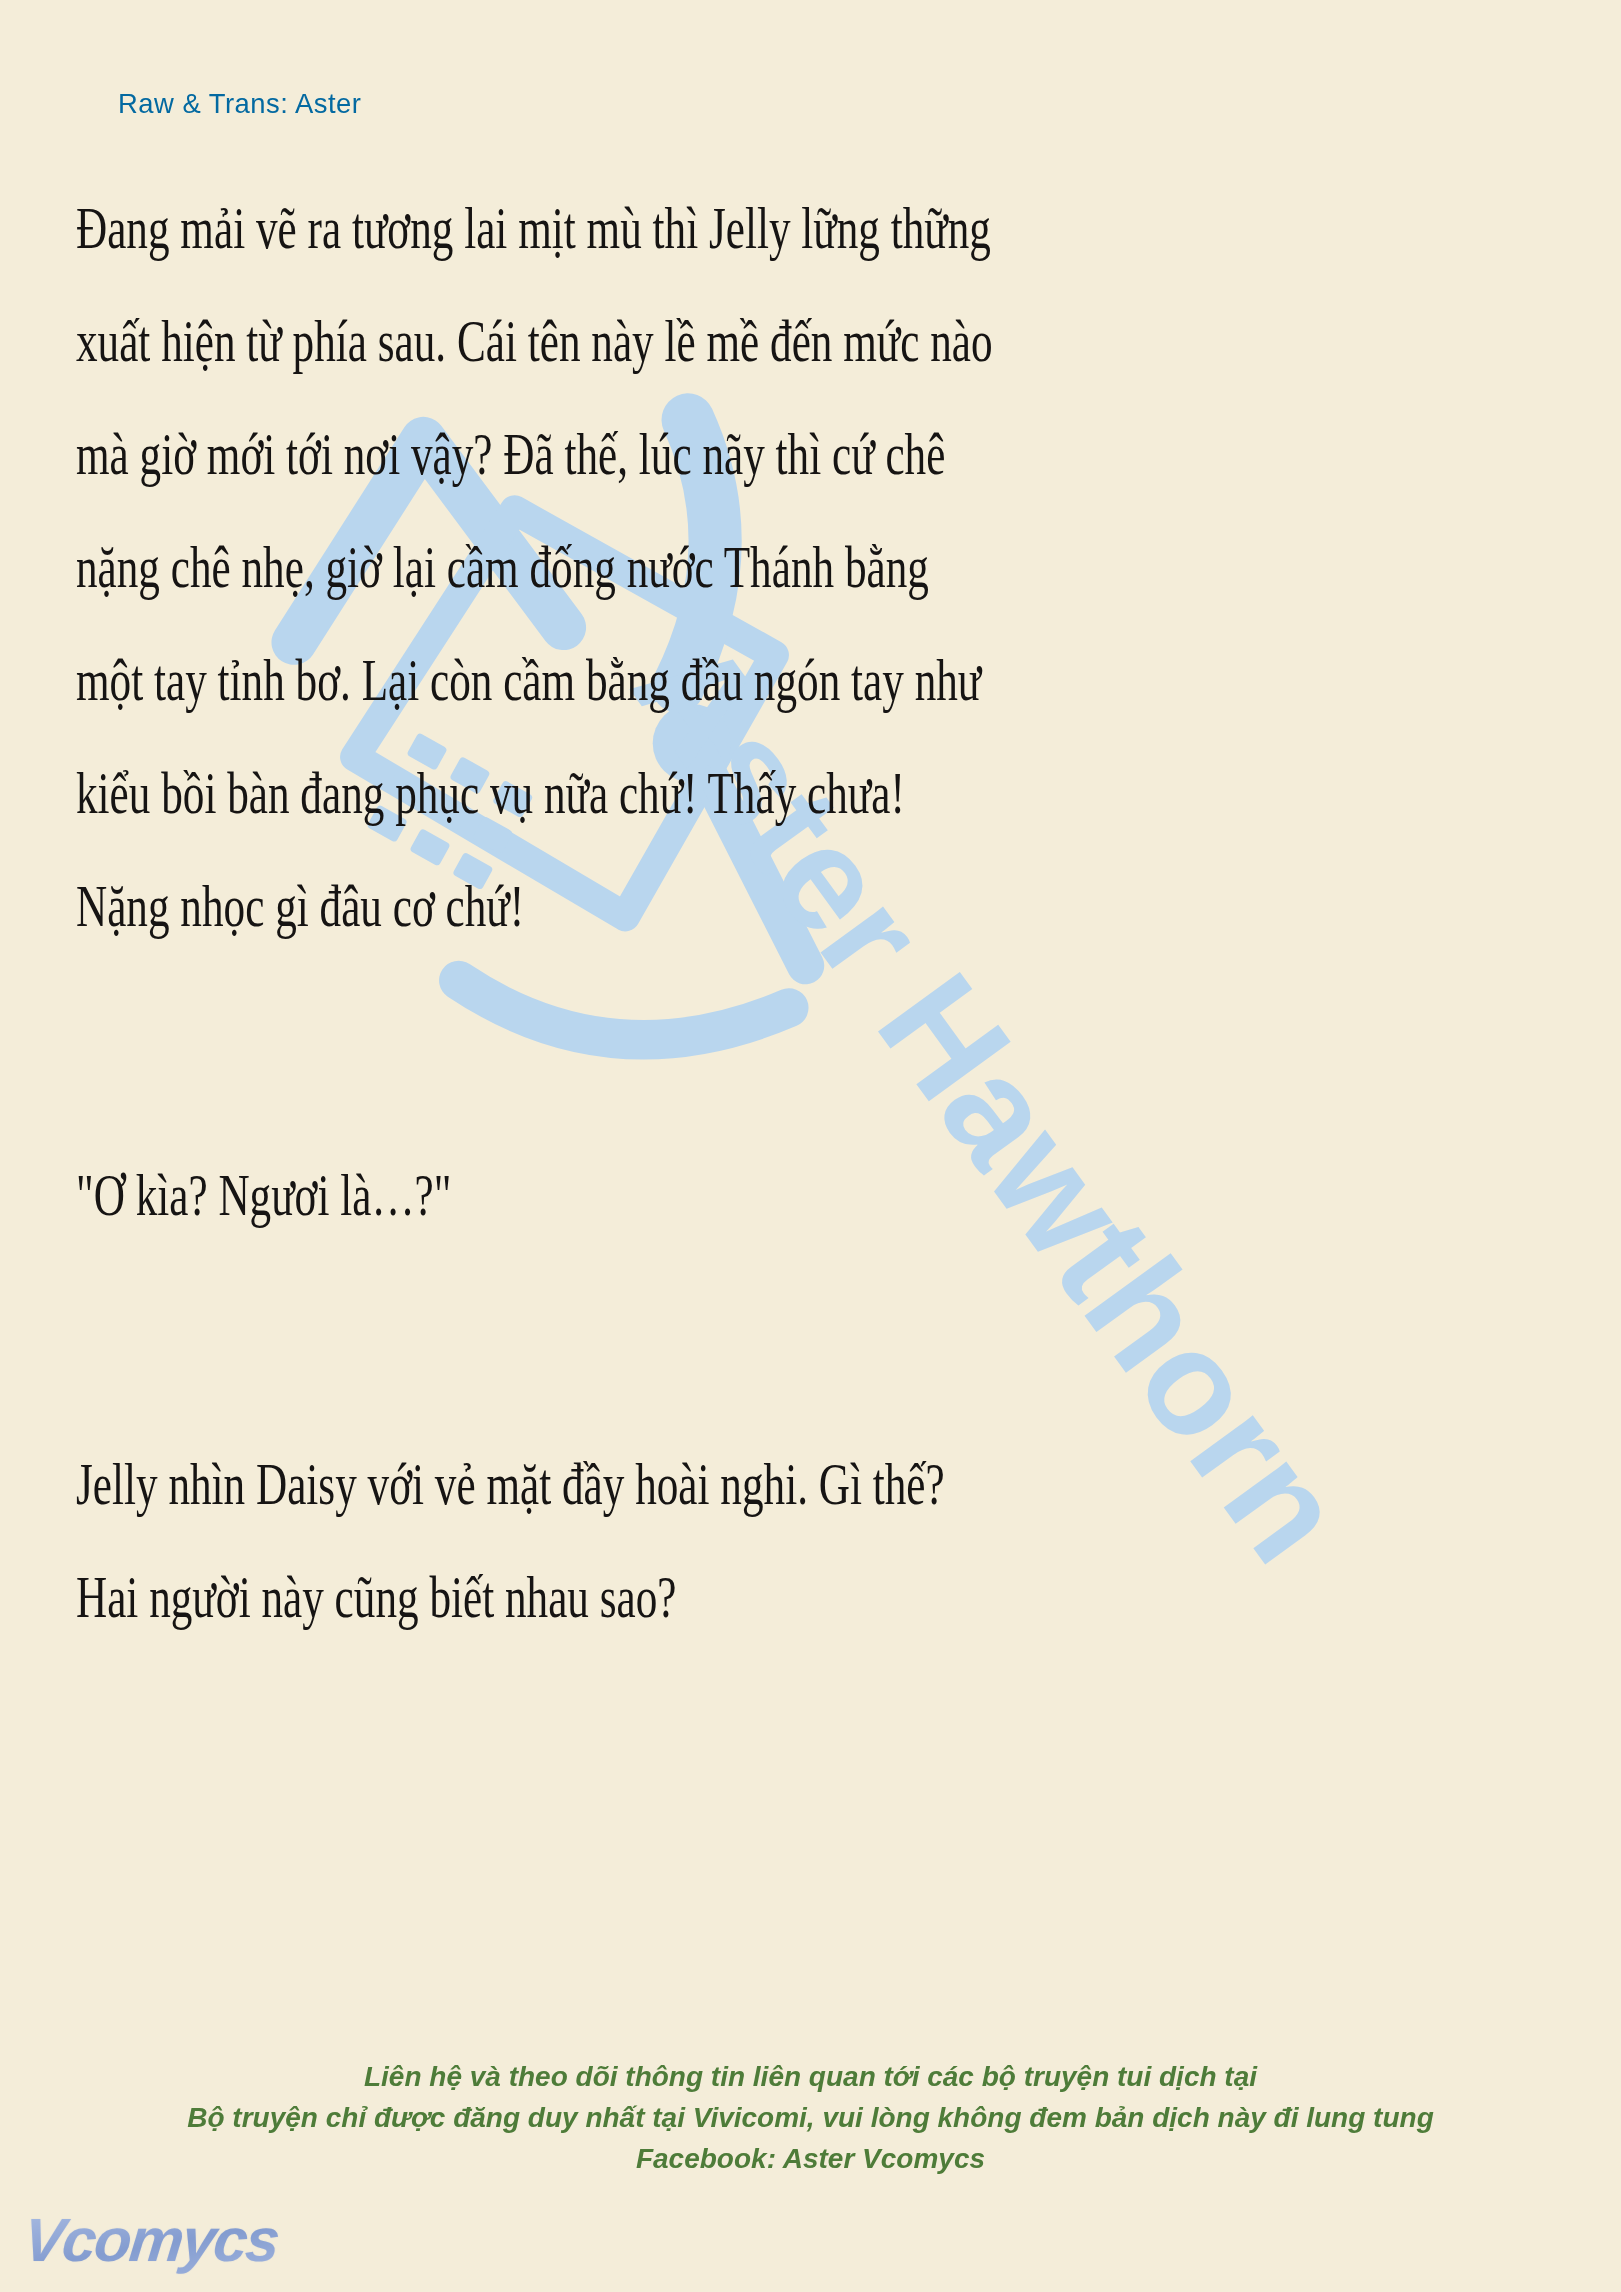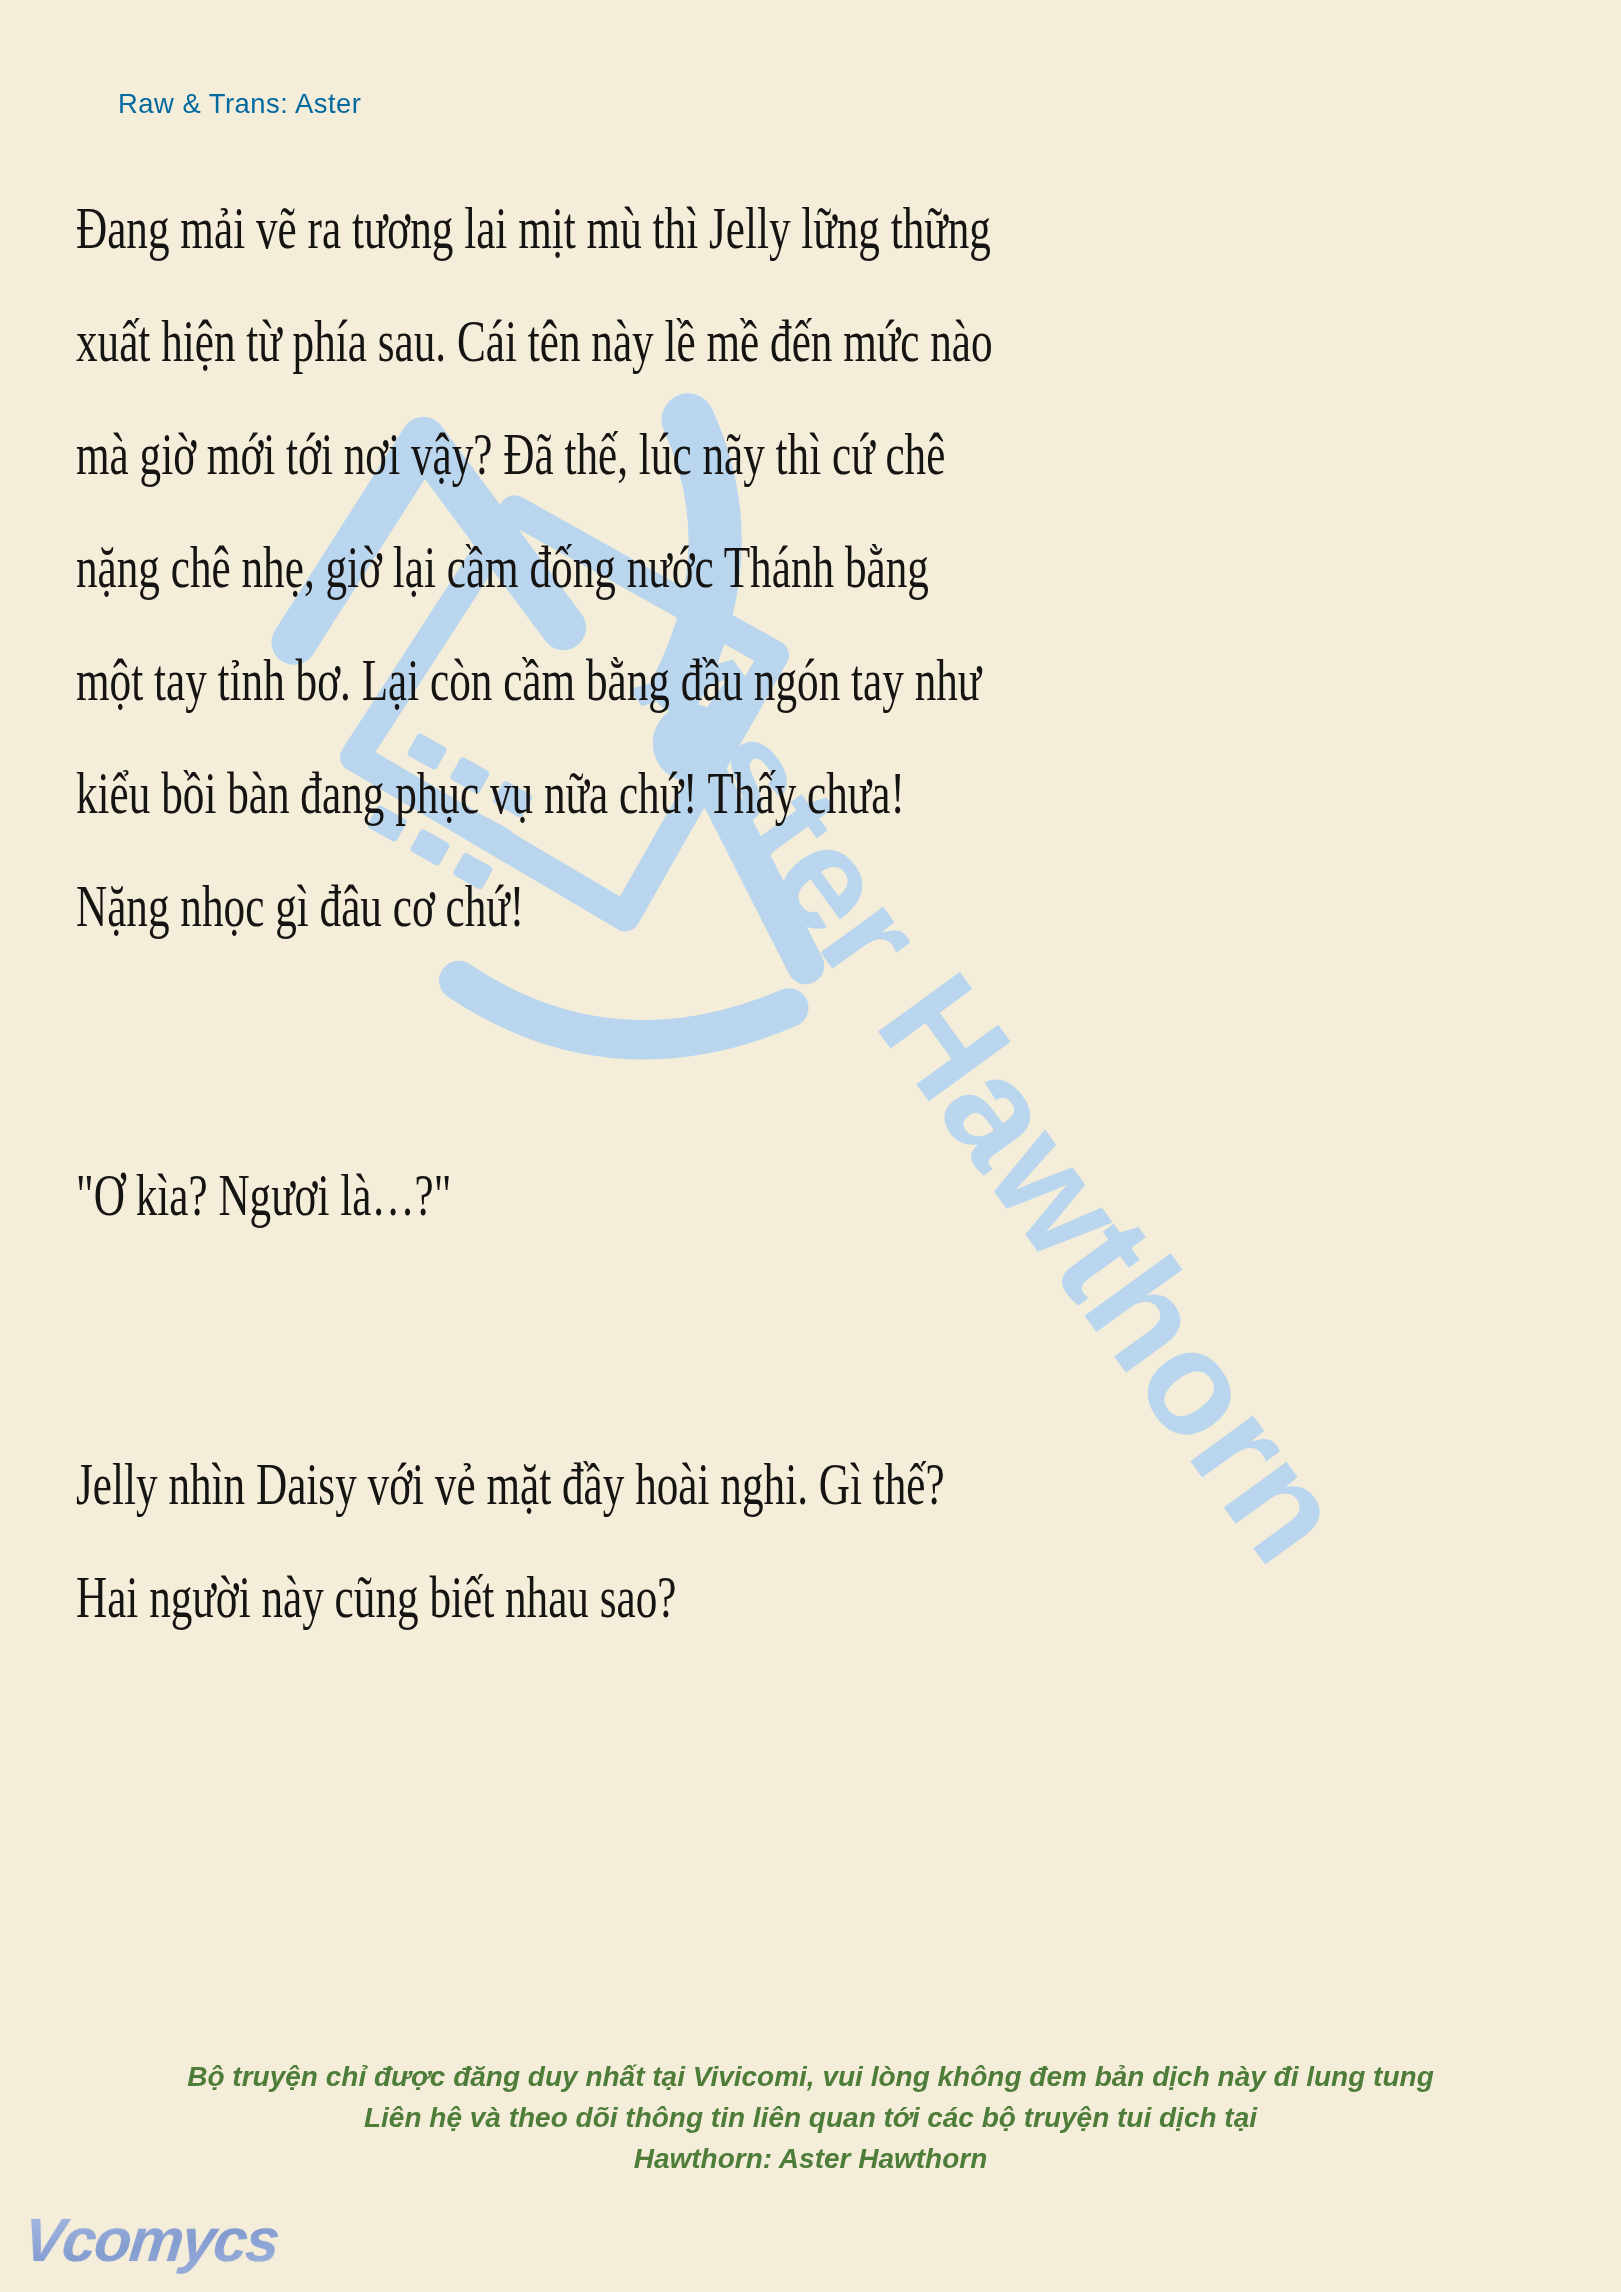--- a/index.html
+++ b/index.html
@@ -131,21 +131,21 @@
         <div class="text-line">Nặng nhọc gì đâu cơ chứ!</div>
       </div>
     <div class="text-line quote-line">"Ơ kìa? Ngươi là…?"</div>
     <div class="paragraph-2">
         <div class="text-line">Jelly nhìn Daisy với vẻ mặt đầy hoài nghi. Gì thế?</div>
         <div class="text-line">Hai người này cũng biết nhau sao?</div>
       </div>
   </div>
 
   <div class="footer">
+      <div class="footer-line">Liên hệ và theo dõi thông tin liên quan tới các bộ truyện tui dịch tại</div>
       <div class="footer-line">Bộ truyện chỉ được đăng duy nhất tại Vivicomi, vui lòng không đem bản dịch này đi lung tung</div>
-      <div class="footer-line">Liên hệ và theo dõi thông tin liên quan tới các bộ truyện tui dịch tại</div>
-      <div class="footer-line">Hawthorn: Aster Hawthorn</div>
+      <div class="footer-line">Facebook: Aster Vcomycs</div>
     </div>
 
   <div class="vcomycs-logo">Vcomycs</div>
 
 </div>
 
 
 </body></html>

